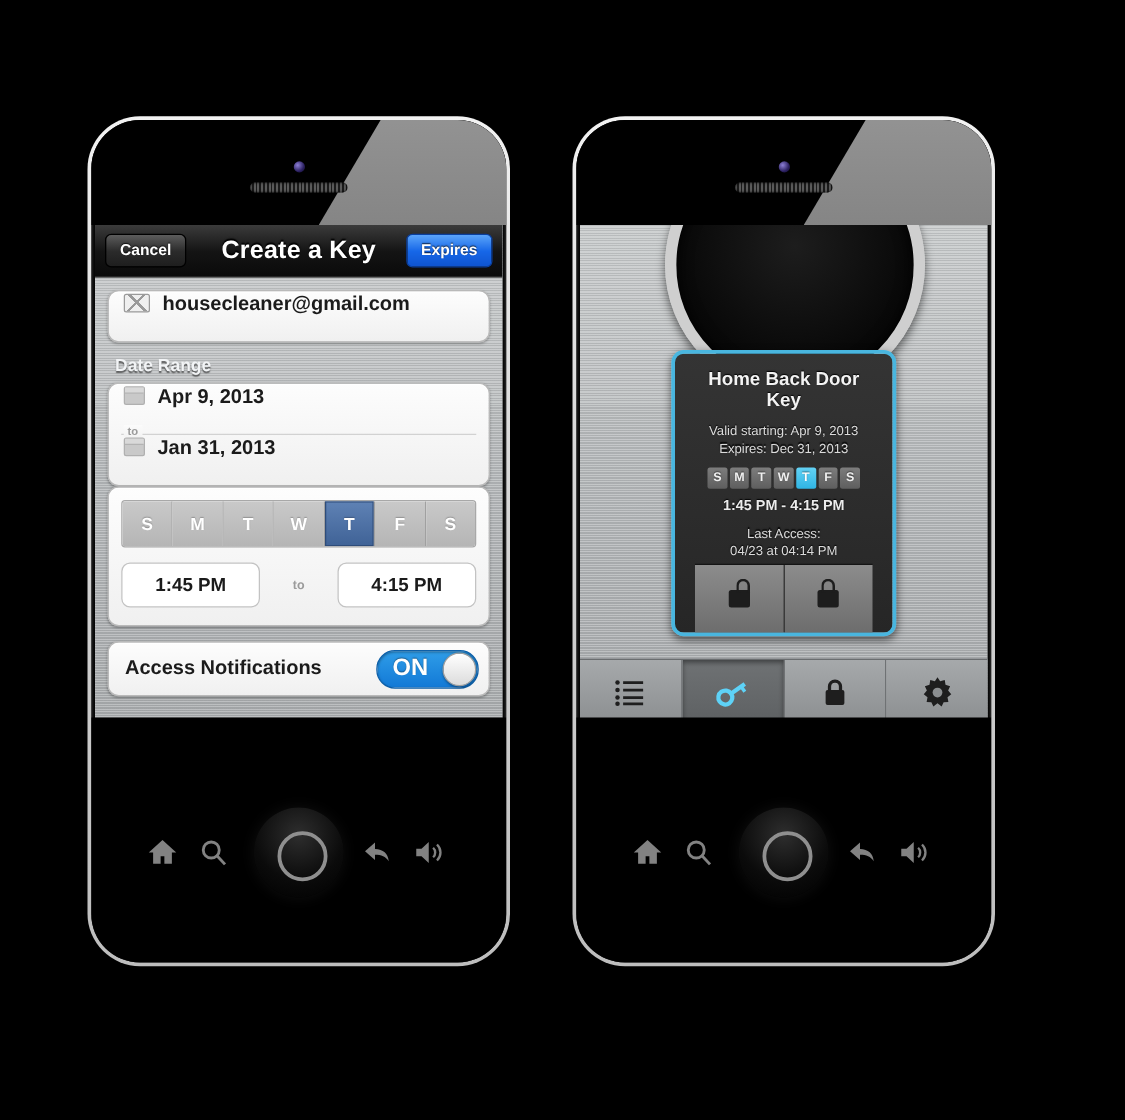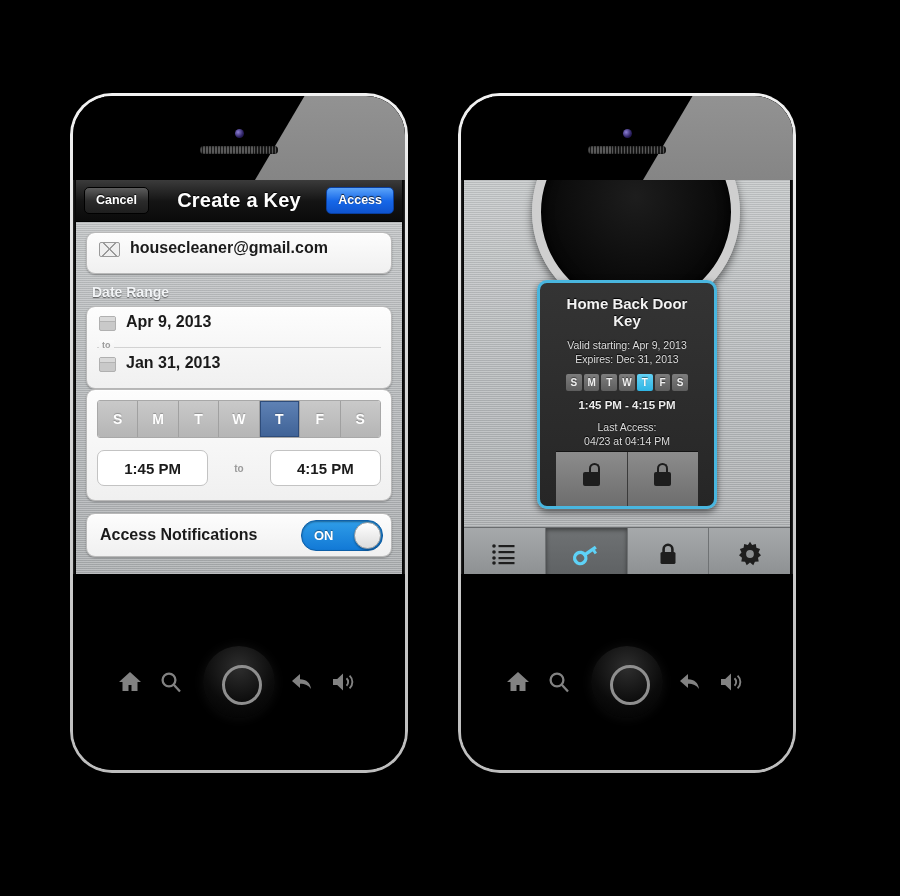--- a/index.html
+++ b/index.html
@@ -47,21 +47,21 @@
     border:1px solid #000;line-height:1;}
   .nav-btn.cancel{background:linear-gradient(180deg,#5c5c5c,#2b2b2b 52%,#1e1e1e);}
   .nav-btn.create{background:linear-gradient(180deg,#5ba4fa,#1667e8 52%,#0f54cf);
     border-color:#0a3f9e;}
 
   
   .content{position:relative;padding:10px 10px 0;box-sizing:border-box;}
   .field-card{background:linear-gradient(180deg,#fdfdfd,#f0f0f0);
     border:1px solid #b9b9b9;border-radius:9px;
     box-shadow:0 1px 2px rgba(0,0,0,.28),inset 0 1px 0 #fff;}
-  .row{display:flex;align-items:flex-end;height:40px;padding:16px 12px;box-sizing:border-box;}
+  .row{display:flex;align-items:flex-start;height:40px;padding:2px 12px;box-sizing:border-box;}
   .row-text{font-size:16px;color:#1b1b1b;font-weight:bold;}
   .mail-icon{width:19px;height:13px;margin-right:10px;flex:none;position:relative;
     border:1.6px solid #9a9a9a;border-radius:2px;background:#efefef;}
   .mail-icon:before{content:"";position:absolute;left:0;top:0;width:100%;height:100%;
     background:linear-gradient(135deg,transparent 44%,#9a9a9a 44%,#9a9a9a 52%,transparent 52%),
                linear-gradient(225deg,transparent 44%,#9a9a9a 44%,#9a9a9a 52%,transparent 52%);}
   .cal-icon{width:17px;height:15px;margin-right:10px;flex:none;border-radius:2px;
     background:#c9c9c9;border:1px solid #b0b0b0;position:relative;box-sizing:border-box;}
   .cal-icon:before{content:"";position:absolute;left:0;top:0;right:0;height:4px;background:#d9d9d9;
     border-bottom:1px solid #b3b3b3;}
@@ -87,21 +87,21 @@
   .to-small{font-size:10px;color:#9b9b9b;font-weight:bold;}
 
   
   .toggle-card{margin-top:12px;height:44px;display:flex;align-items:center;
     justify-content:space-between;padding:0 8px 0 13px;box-sizing:border-box;}
   .toggle-label{font-size:16px;font-weight:bold;color:#1b1b1b;}
   .switch{width:80px;height:29px;border-radius:15px;position:relative;
     background:linear-gradient(180deg,#2f9de8,#1279d6);border:1px solid #0d5fa8;
     box-shadow:inset 0 1px 2px rgba(0,0,0,.35);}
   .switch-text{position:absolute;left:12px;top:50%;transform:translateY(-50%);
-    color:#fff;font-size:13px;font-weight:bold;text-shadow:0 -1px 1px rgba(0,0,0,.4);}
+    color:#fff;font-size:19px;font-weight:bold;text-shadow:0 -1px 1px rgba(0,0,0,.4);}
   .knob{position:absolute;right:1px;top:1px;width:25px;height:25px;border-radius:50%;
     background:linear-gradient(180deg,#fff,#dcdcdc);border:1px solid #9d9d9d;
     box-shadow:0 1px 2px rgba(0,0,0,.4);}
 
   
   .dial{position:absolute;left:50%;top:-72px;width:190px;height:190px;margin-left:-95px;
     border-radius:50%;background:radial-gradient(circle at 50% 42%,#1d1d1d,#090909 62%,#000 100%);
     border:9px solid #cfcfcf;box-shadow:0 4px 8px rgba(0,0,0,.55),inset 0 0 12px #000;}
   .keycard{position:absolute;left:50%;top:100px;width:180px;margin-left:-90px;
     background:linear-gradient(180deg,#343434,#262626);
@@ -162,21 +162,21 @@
         <div class="camera"></div>
         <div class="speaker"></div>
       </div>
 
       <div class="screen">
         <div class="brushed"></div>
 
         <div class="navbar">
           <div class="nav-btn cancel">Cancel</div>
           <div class="nav-title">Create a Key</div>
-          <div class="nav-btn create">Access</div>
+          <div class="nav-btn create">Expires</div>
         </div>
 
         <div class="content">
 
           <div class="field-card">
             <div class="row">
               <span class="mail-icon"></span>
               <span class="row-text">housecleaner@gmail.com</span>
             </div>
           </div>

